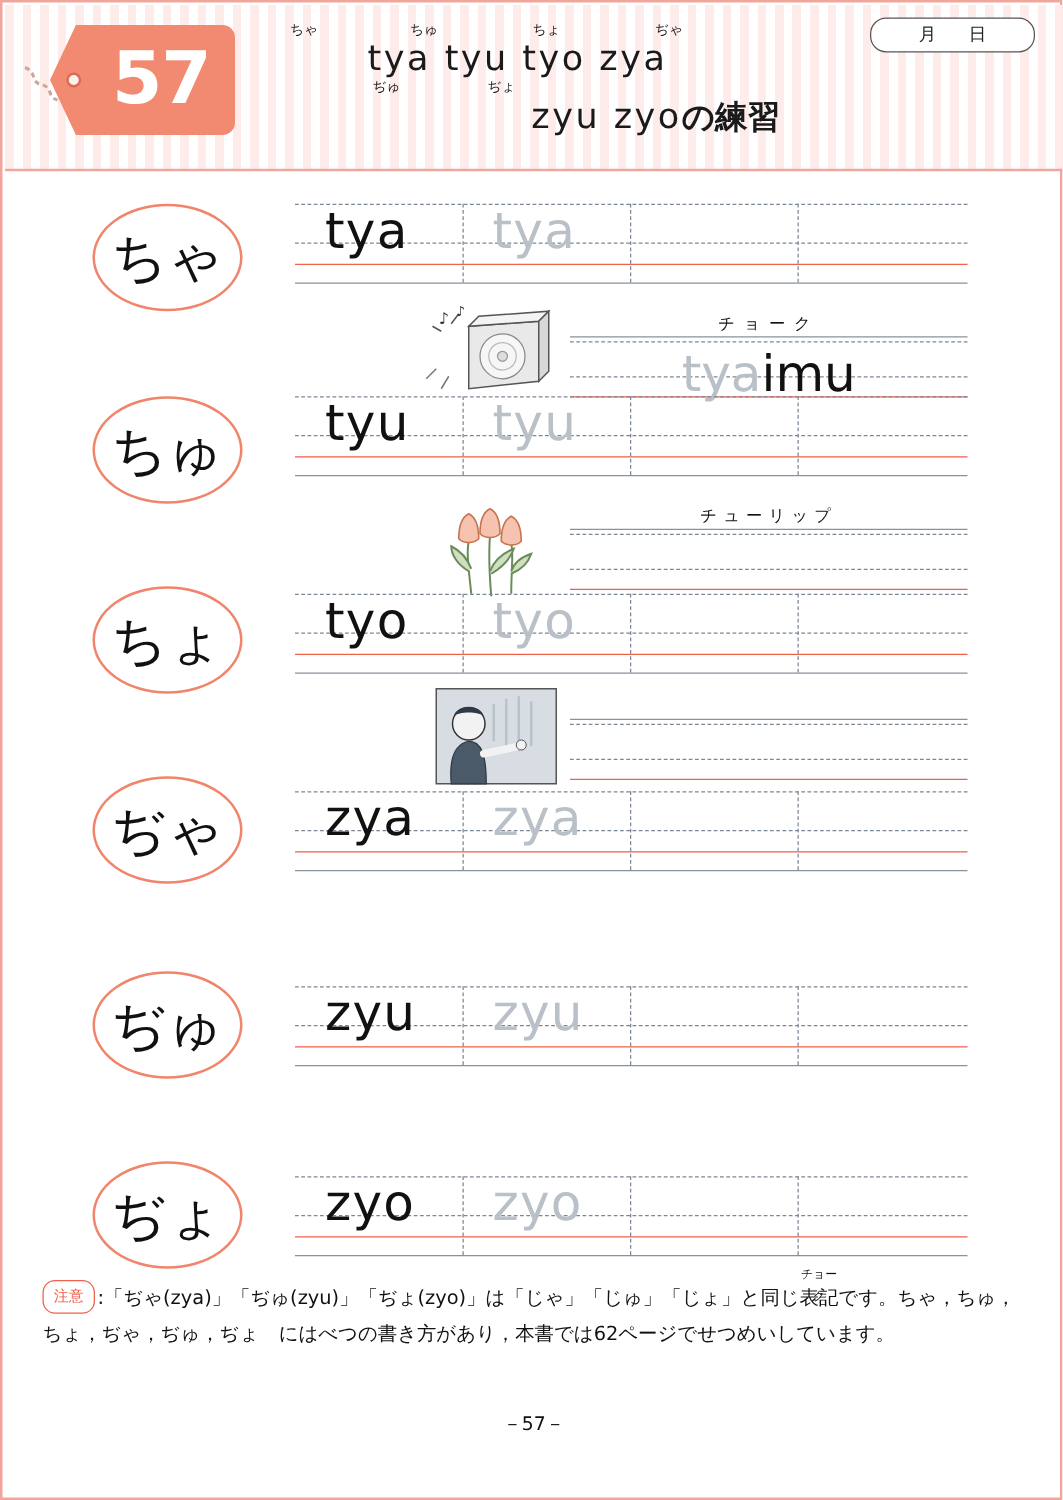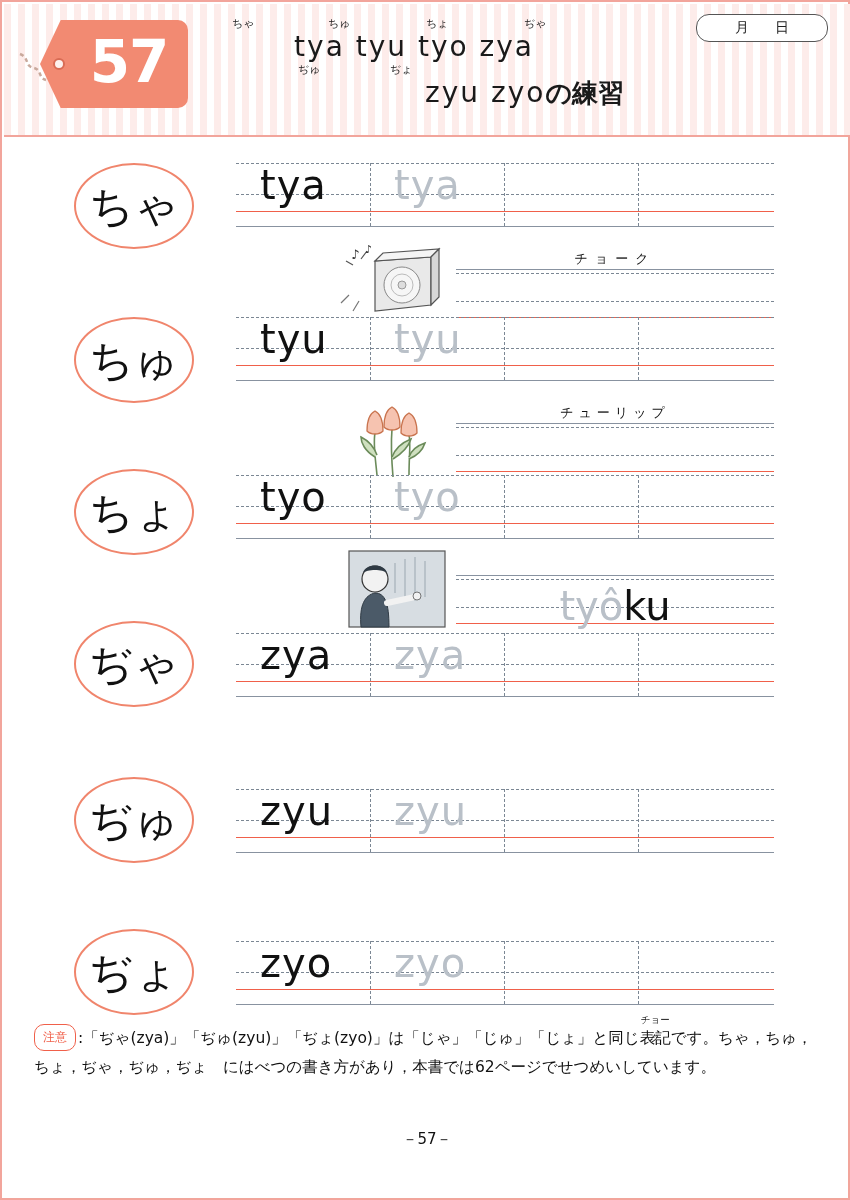--- a/index.html
+++ b/index.html
@@ -350,20 +350,23 @@
         </svg>
       </div>
       <div class="word-block">
         <div class="katakana-guide">チョーク</div>
         <div class="kg-line"></div>
         <div class="word-lines">
           <div class="wl-dash" style="top:22px;"></div>
           <div class="wl-dash" style="top:50px;"></div>
           <div class="line l-solid-red" style="top:66px;"></div>
         </div>
+        <div class="word-text">
+          <span class="g">tya</span><span>imu</span>
+        </div>
       </div>
     </div>
 
     <div class="kana-circle" style="left:70px; top:178px;">
         <span>ちゅ</span>
       </div>
     <div class="writing-block" style="top:178px;">
       <div class="line l-dash-top"></div>
       <div class="line l-dash-mid"></div>
       <div class="line l-solid-red"></div>
@@ -435,23 +438,20 @@
           </g>
         </svg>
       </div>
       <div class="word-block">
         <div class="kg-line"></div>
         <div class="word-lines">
           <div class="wl-dash" style="top:22px;"></div>
           <div class="wl-dash" style="top:50px;"></div>
           <div class="line l-solid-red" style="top:66px;"></div>
         </div>
-        <div class="word-text">
-          <span class="g">tyô</span><span>ku</span>
-        </div>
       </div>
     </div>
 
     <div class="kana-circle" style="left:70px; top:482px;">
         <span>ぢゃ</span>
       </div>
     <div class="writing-block" style="top:494px;">
       <div class="line l-dash-top"></div>
       <div class="line l-dash-mid"></div>
       <div class="line l-solid-red"></div>

